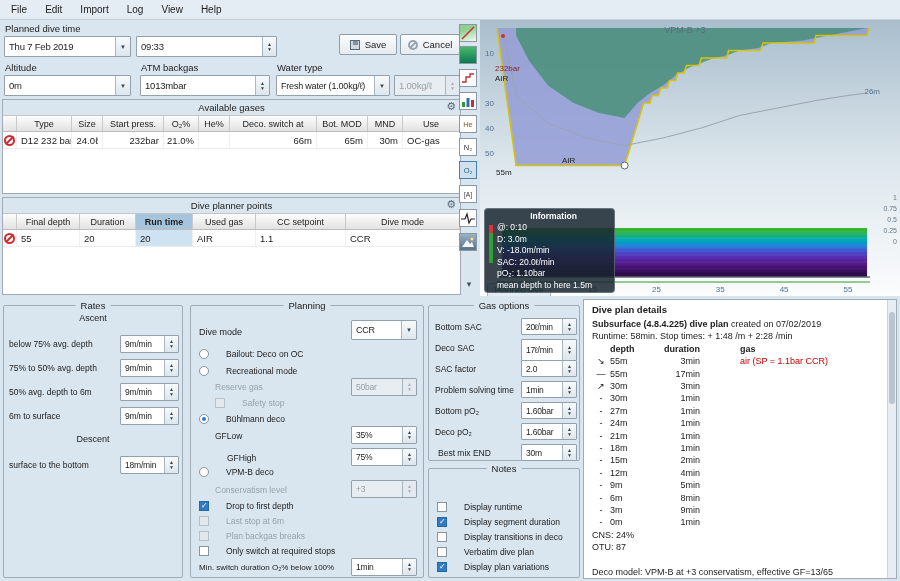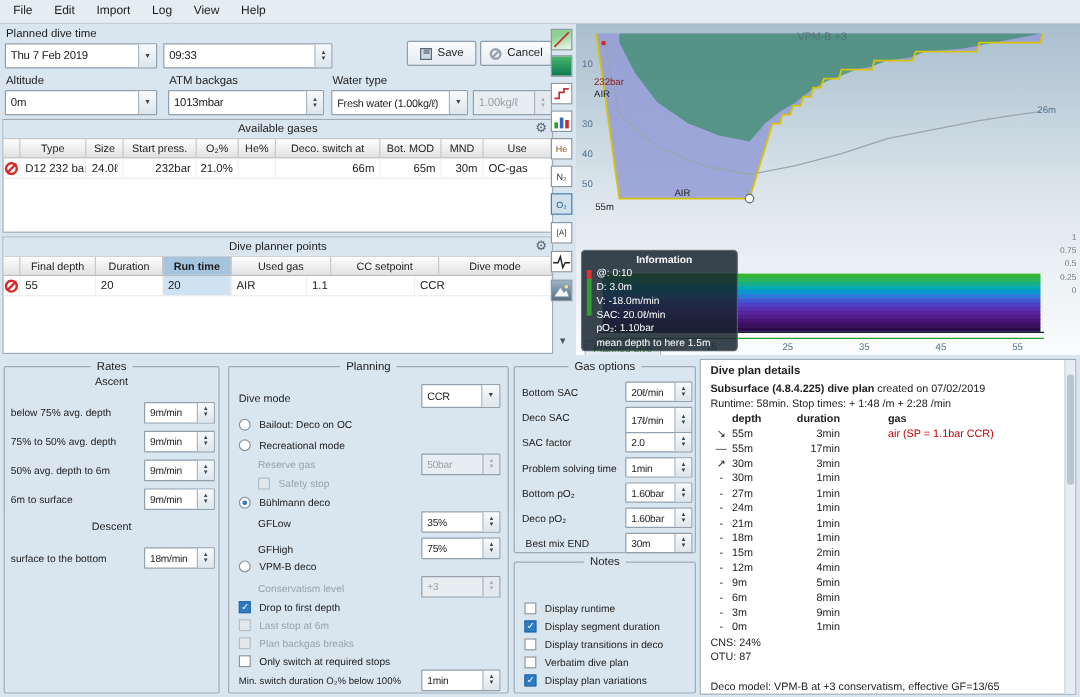--- a/index.html
+++ b/index.html
@@ -33,21 +33,21 @@
   .trow{display:flex;height:17px;font-size:9.5px;border-bottom:1px solid #ececec}
   .td{display:flex;align-items:center;padding:0 4px;border-right:1px solid #f0f0f0;white-space:nowrap;overflow:hidden;flex:none}
   .td.num{justify-content:flex-end}
   .td.sel{background:#cfe2f2}
   .noicon{width:11px;height:11px;border:2px solid #d42a2a;border-radius:50%;position:relative;flex:none}
   .noicon::after{content:"";position:absolute;left:-1.5px;top:2.8px;width:10px;height:2px;background:#d42a2a;transform:rotate(-45deg)}
   
   .gb{position:absolute;border:1px solid #a0abb6;border-radius:2px}
   .gb-title{position:absolute;top:-6px;left:50%;transform:translateX(-50%);background:#d9e5ef;padding:0 5px;font-size:9.5px;white-space:nowrap}
   .center-lbl{position:absolute;width:100%;text-align:center;font-size:9px}
-  .srow{position:absolute;display:flex;gap:7px;font-size:8.5px;white-space:nowrap}
+  .srow{position:absolute;display:flex;gap:17px;font-size:8.5px;white-space:nowrap}
   .cb{width:10px;height:10px;border:1px solid #8a949c;background:#fff;flex:none;position:relative}
   .cb.on{background:#2f7cc5;border-color:#2767a5}
   .cb.on::after{content:"✓";position:absolute;left:1px;top:-1px;color:#fff;font-size:8px}
   .cb.dis{background:#e2e8ec;border-color:#b6bfc6}
   .rad{width:10px;height:10px;border:1px solid #8a949c;border-radius:50%;background:#fff;flex:none;position:relative}
   .rad.on::after{content:"";position:absolute;left:2px;top:2px;width:4px;height:4px;border-radius:50%;background:#2f7cc5}
   .dis-t{color:#98a2aa}
   .slbl{position:absolute;font-size:8.5px;white-space:nowrap}
   
   .icon{position:absolute;left:459px;width:18px;height:18px;border:1px solid #8b98a3;background:#fff;display:flex;align-items:center;justify-content:center;font-size:7.5px;color:#333}
@@ -175,21 +175,21 @@
   <div class="tpanel" style="left:2px;top:197px;width:459px;height:98px">
     <div class="phead">
       <span>Dive planner points</span>
       <span class="gear">⚙</span>
     </div>
     <div class="thead">
       <span class="th" style="width:14px"></span>
       <span class="th" style="width:63px">Final depth</span>
       <span class="th" style="width:56px">Duration</span>
       <span class="th sel" style="width:57px">Run time</span>
-      <span class="th" style="width:83px">Used gas</span>
+      <span class="th" style="width:63px">Used gas</span>
       <span class="th" style="width:90px">CC setpoint</span>
       <span class="th" style="flex:1">Dive mode</span>
     </div>
     <div class="trow">
       <span class="td" style="width:14px;padding:0 1px">
           <span class="noicon"></span>
         </span>
       <span class="td" style="width:63px">55</span>
       <span class="td" style="width:56px">20</span>
       <span class="td sel" style="width:57px">20</span>
@@ -393,21 +393,21 @@
         <span>Bühlmann deco</span>
       </div>
     <div class="slbl" style="left:24px;top:125px">GFLow</div>
     <div class="field" style="left:160px;top:120px;width:66px;height:18px;font-size:8.5px">
         <span class="val">35%</span>
         <span class="arrows">
           <i>▲</i>
           <i>▼</i>
         </span>
       </div>
-    <div class="slbl" style="left:24px;top:147px">GFHigh</div>
+    <div class="slbl" style="left:36px;top:147px">GFHigh</div>
     <div class="field" style="left:160px;top:142px;width:66px;height:18px;font-size:8.5px">
         <span class="val">75%</span>
         <span class="arrows">
           <i>▲</i>
           <i>▼</i>
         </span>
       </div>
     <div class="srow" style="left:8px;top:161px">
         <span class="rad"></span>
         <span>VPM-B deco</span>

